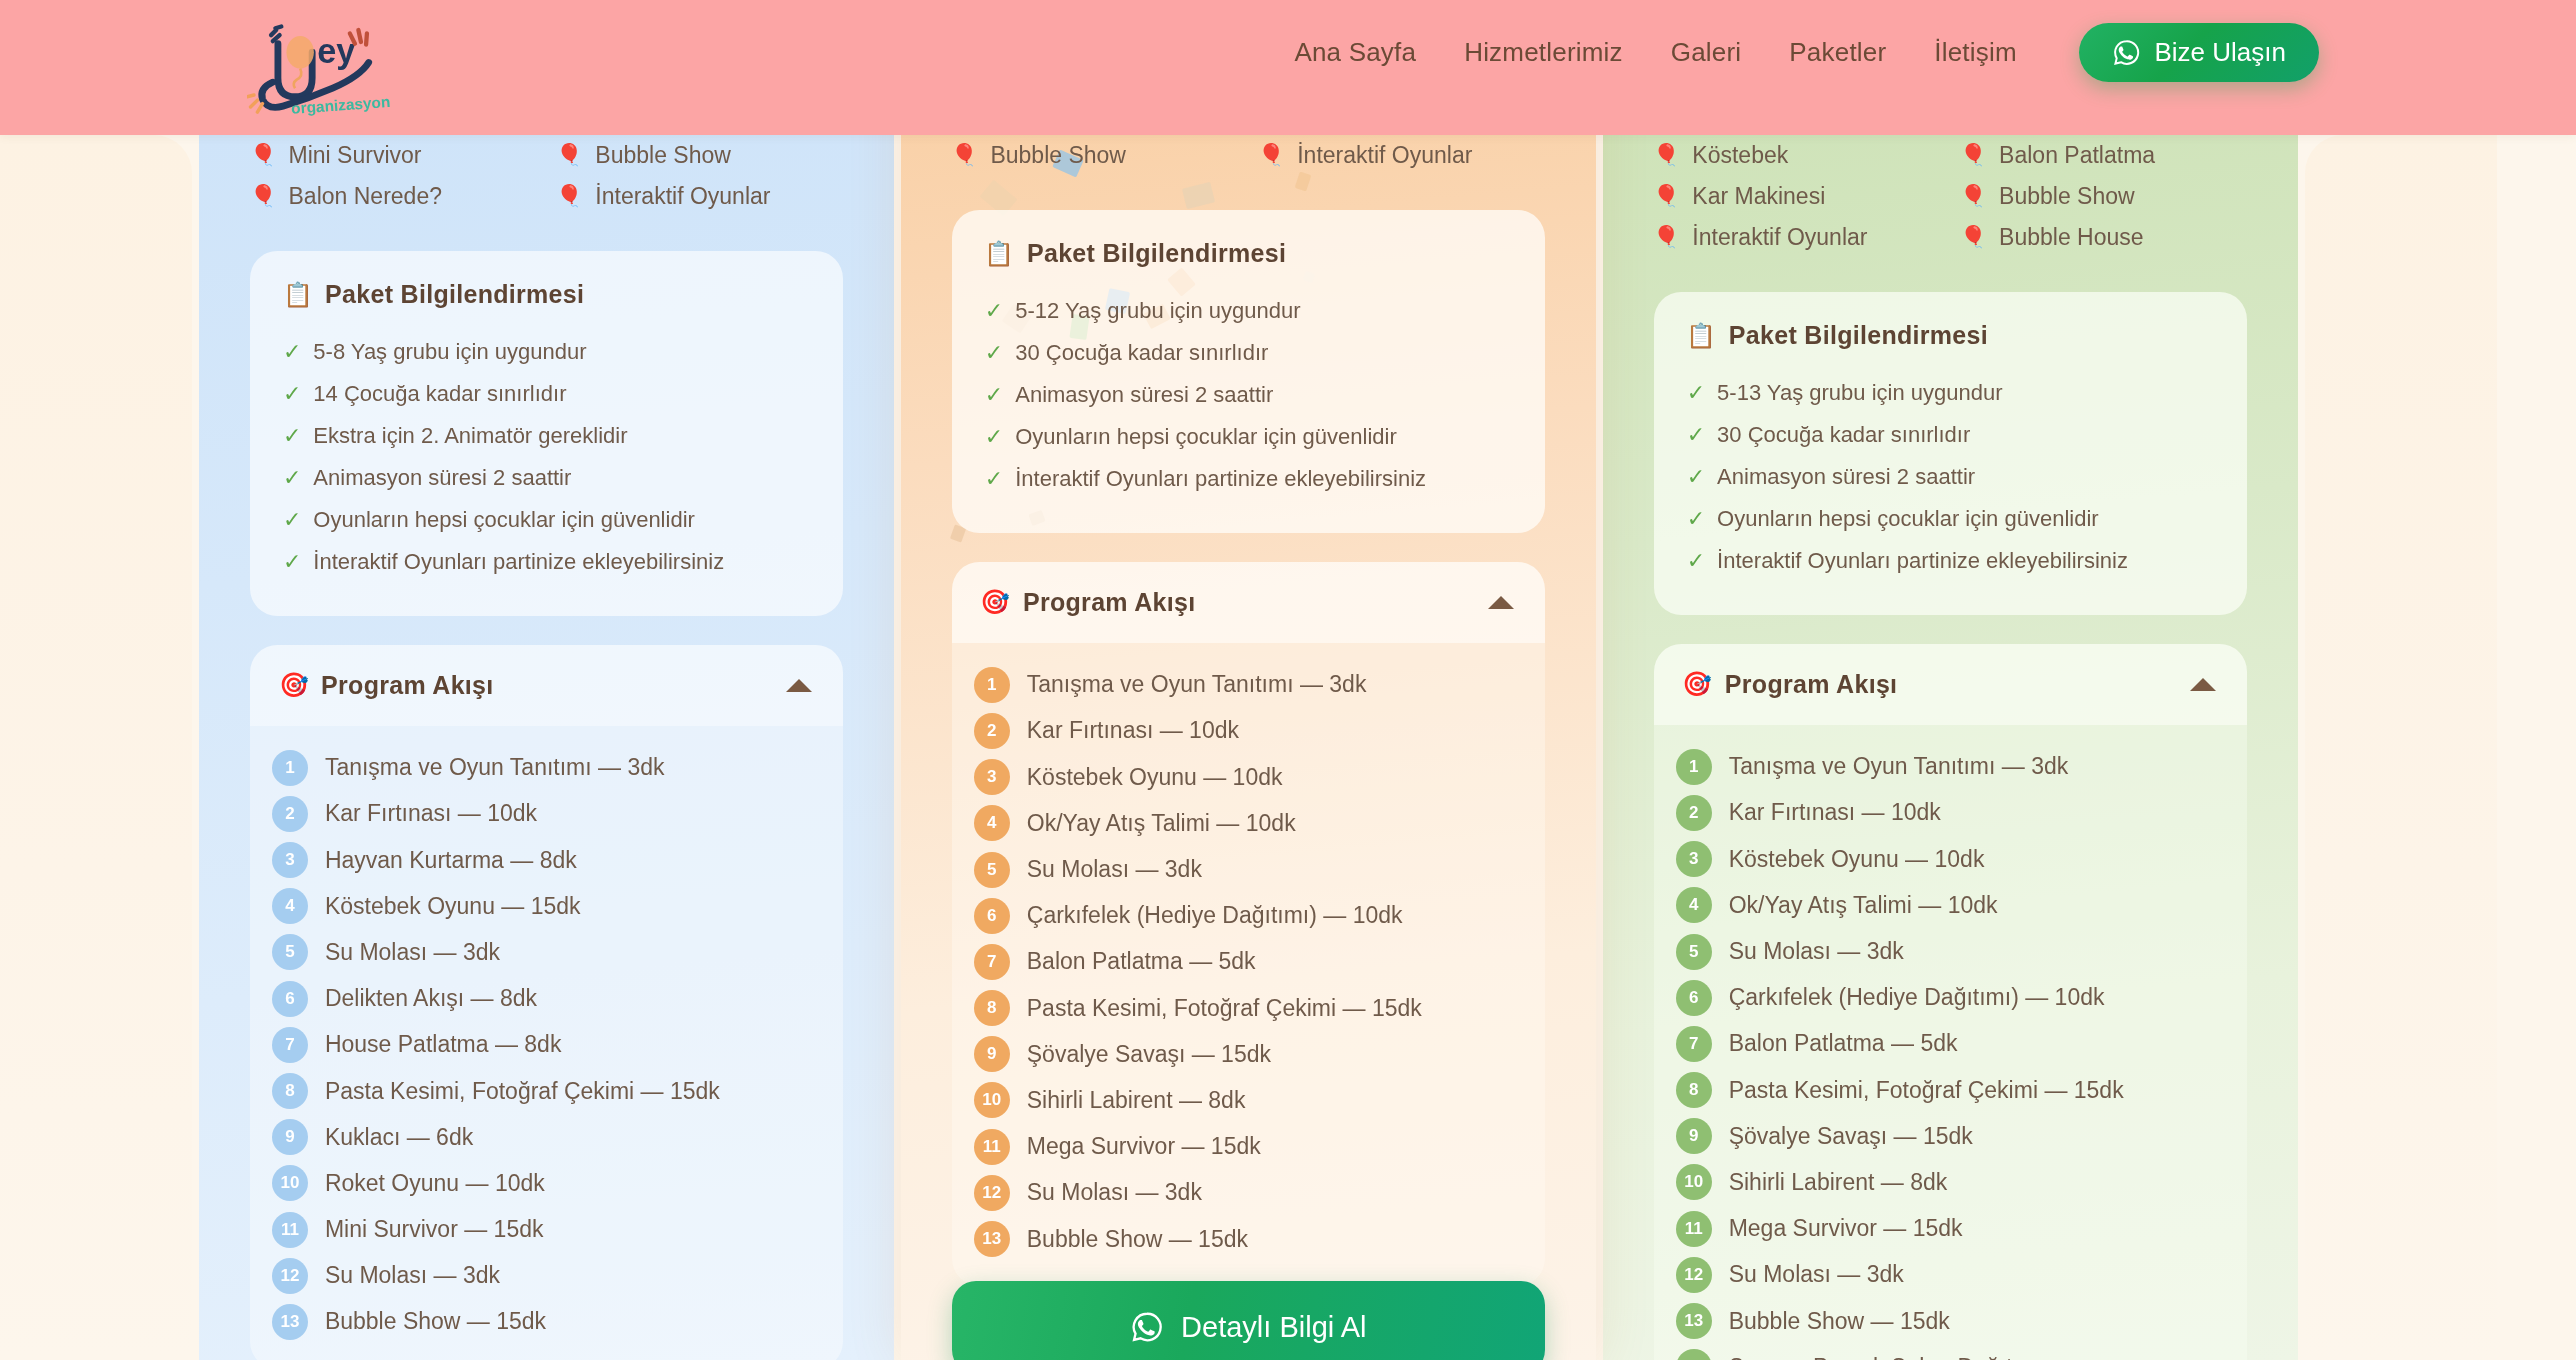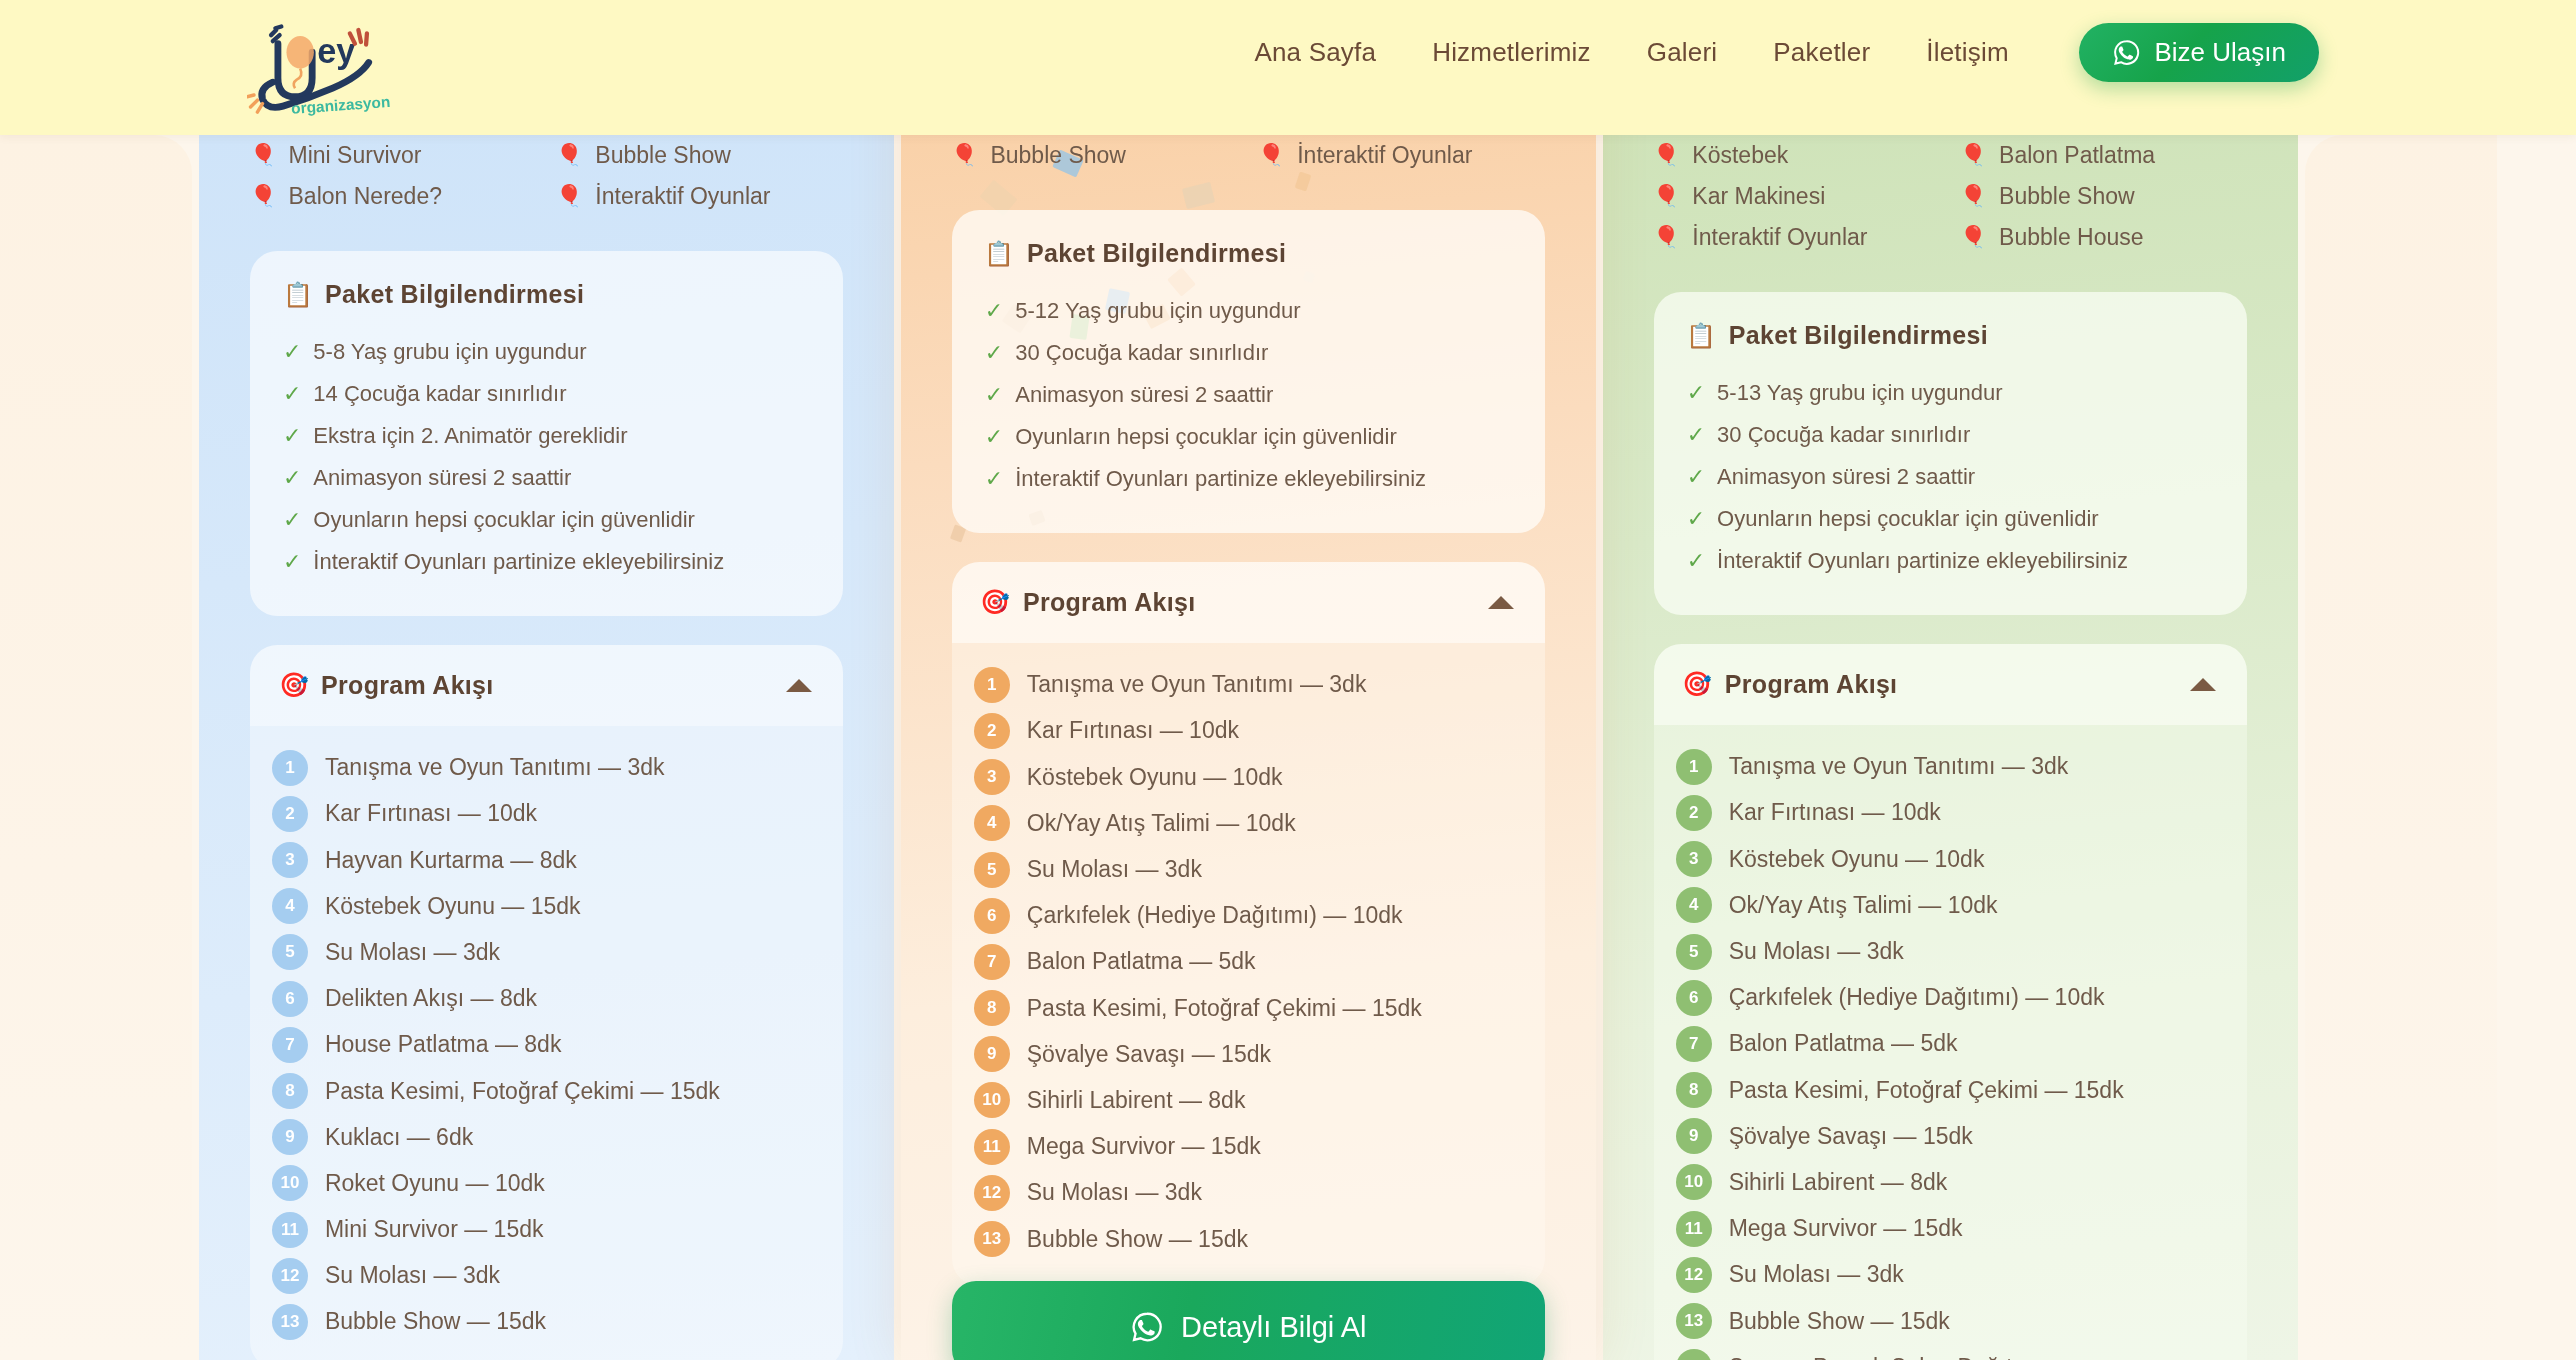--- a/index.html
+++ b/index.html
@@ -7,35 +7,35 @@
     width: 2576px; height: 1360px;
     overflow: hidden;
     font-family: "Liberation Sans", sans-serif;
     background: #fdf6ec;
   }
   .page { position: relative; width: 2576px; height: 1360px; overflow: hidden; background: #fdf6ec; }
 
   
   .header {
     position: absolute; top: 0; left: 0; width: 2576px; height: 135px;
-    background: #fef9c3;
+    background: #fca5a5;
     z-index: 50;
     box-shadow: 0 1.7px 8.6px rgba(120,90,60,0.07);
     display: flex; align-items: center;
   }
   .logo-wrap {
     position: absolute; left: 247px; top: 17px;
     width: 154px; height: 103px;
     display: flex; align-items: center; justify-content: flex-start;
   }
   .logo-svg { width: 150px; height: 101px; display: block; }
 
   .nav {
     position: absolute; right: 257px; top: 0; height: 105px;
-    display: flex; align-items: center; gap: 8px;
+    display: flex; align-items: center; gap: 0px;
   }
   .nav-link {
     font-size: 26px; color: #6b4a36; letter-spacing: 0.2px;
     padding: 0 24px; text-decoration: none; white-space: nowrap;
     font-family: "Liberation Sans", sans-serif;
   }
   .cta-nav {
     margin-left: 38px;
     display: flex; align-items: center; gap: 13.7px;
     background: linear-gradient(135deg,#22b264 0%,#16a34a 45%,#12a06a 100%);

